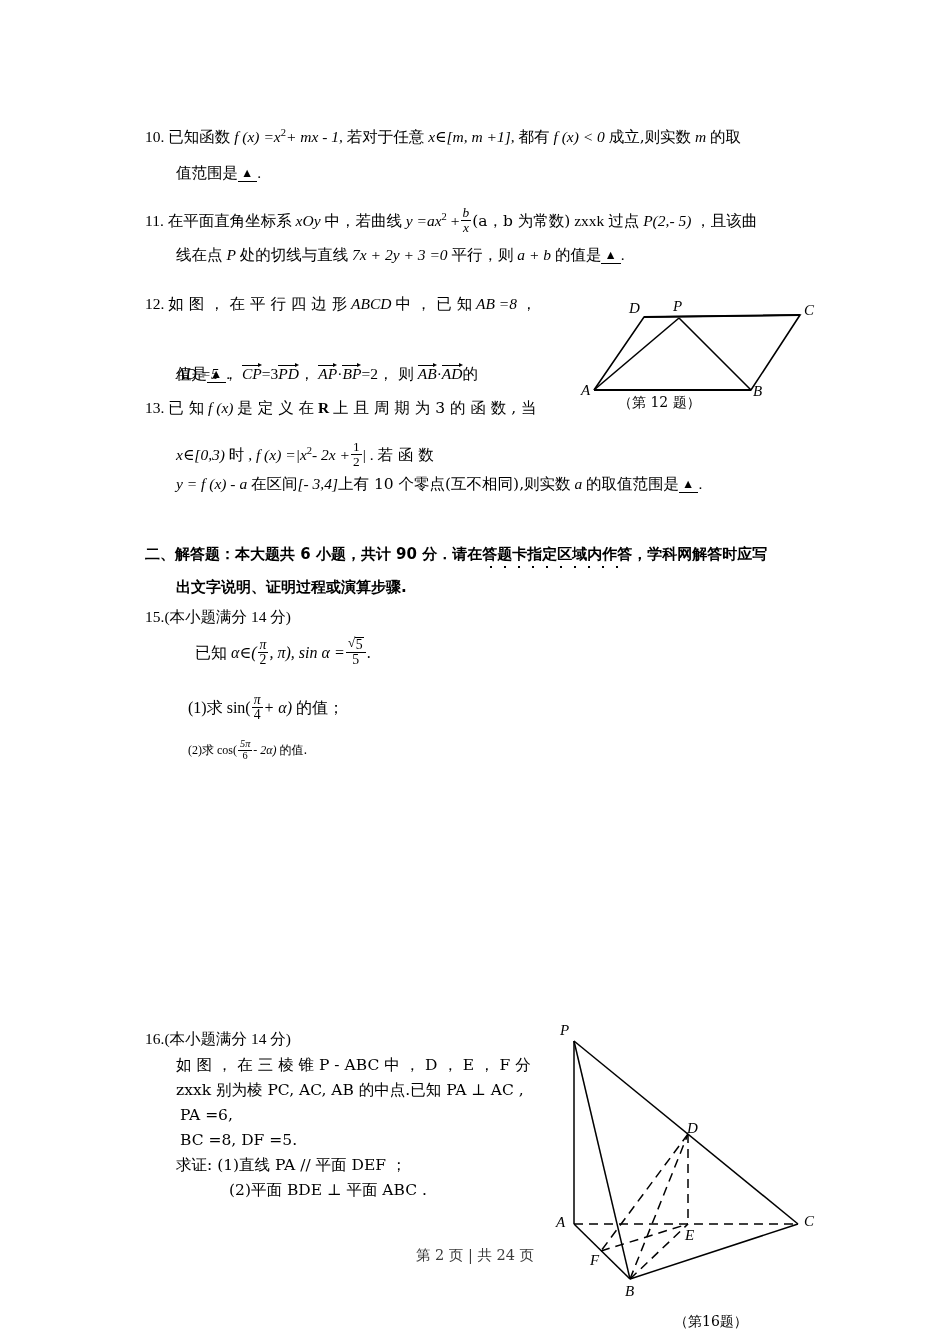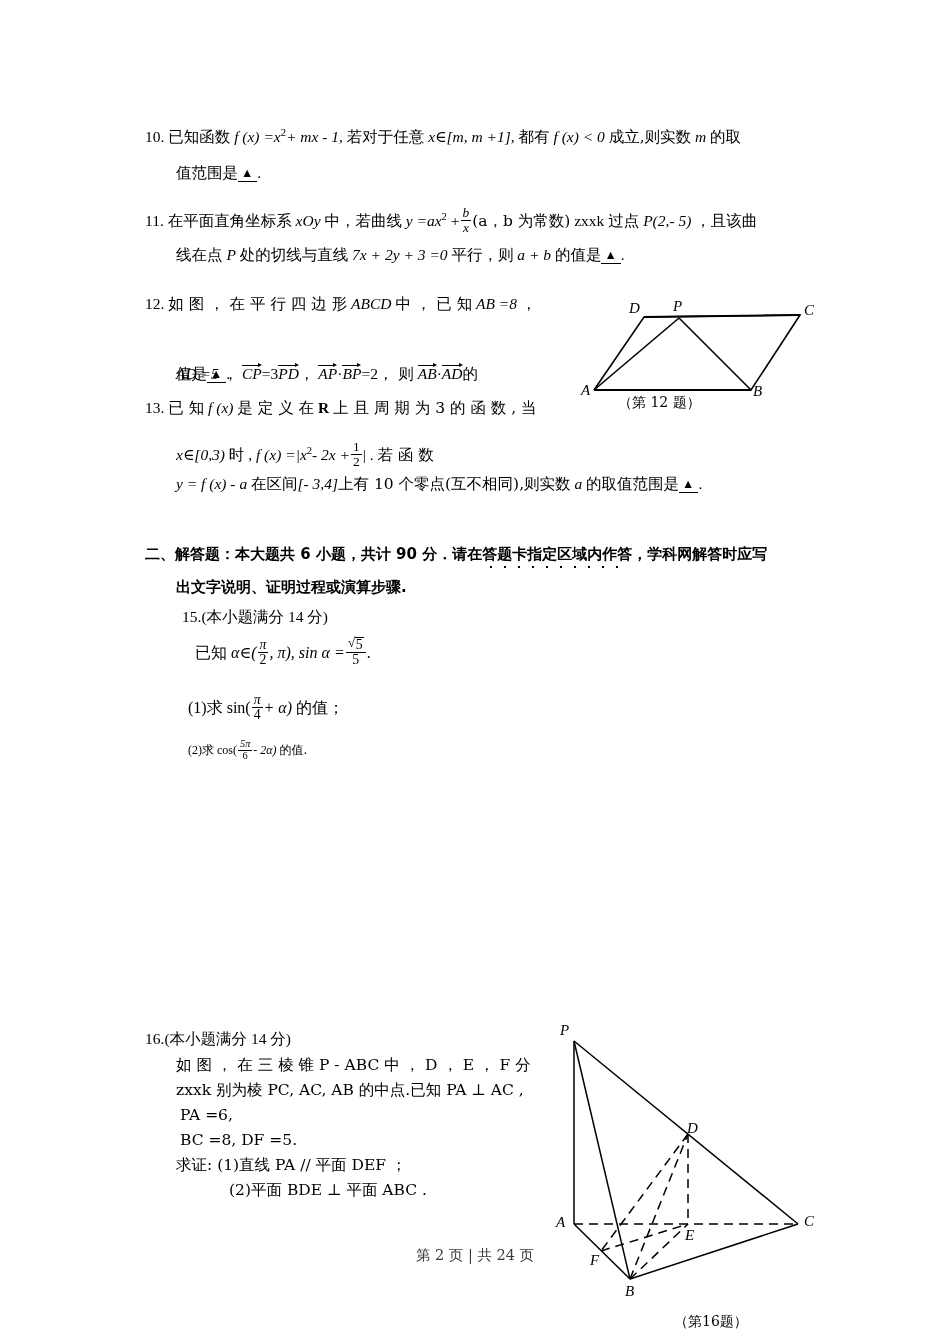--- a/index.html
+++ b/index.html
@@ -243,21 +243,21 @@
     <span class="it">a</span>
     <span class="cn">的取值范围是</span><span class="blank"><span>▲</span></span><span>.</span>
   </div>
 
 
   <div class="section-head" style="left:145px; top:545px;">
     <span>二、解答题：本大题共 6 小题，共计 90 分．请在</span><span class="dotted-emph">答题卡指定区域内作答</span><span>，学科网解答时应写</span>
   </div>
   <div class="section-head" style="left:176px; top:578px;">出文字说明、证明过程或演算步骤.</div>
 
-  <div class="q" style="left:145px; top:609px;margin-left:37px;">15.(本小题满分 14 分)</div>
+  <div class="q" style="left:145px; top:609px;">15.(本小题满分 14 分)</div>
 
   <div class="q" style="left:195px; top:637px; font-size:16px;">
     <span class="cn">已知</span>
     <span class="it">α∈(</span><span class="frac"><span class="n it">π</span><span class="d">2</span></span><span class="it">, π)</span><span class="it">, sin α =</span><span class="frac"><span class="n"><span class="sqrt"><span>5</span></span></span><span class="d">5</span></span><span>.</span>
   </div>
 
   <div class="q" style="left:188px; top:693px; font-size:16px;">
     <span>(1)求 sin(</span><span class="frac"><span class="n it">π</span><span class="d">4</span></span><span class="it">+ α)</span>
     <span class="cn">的值；</span>
   </div>

